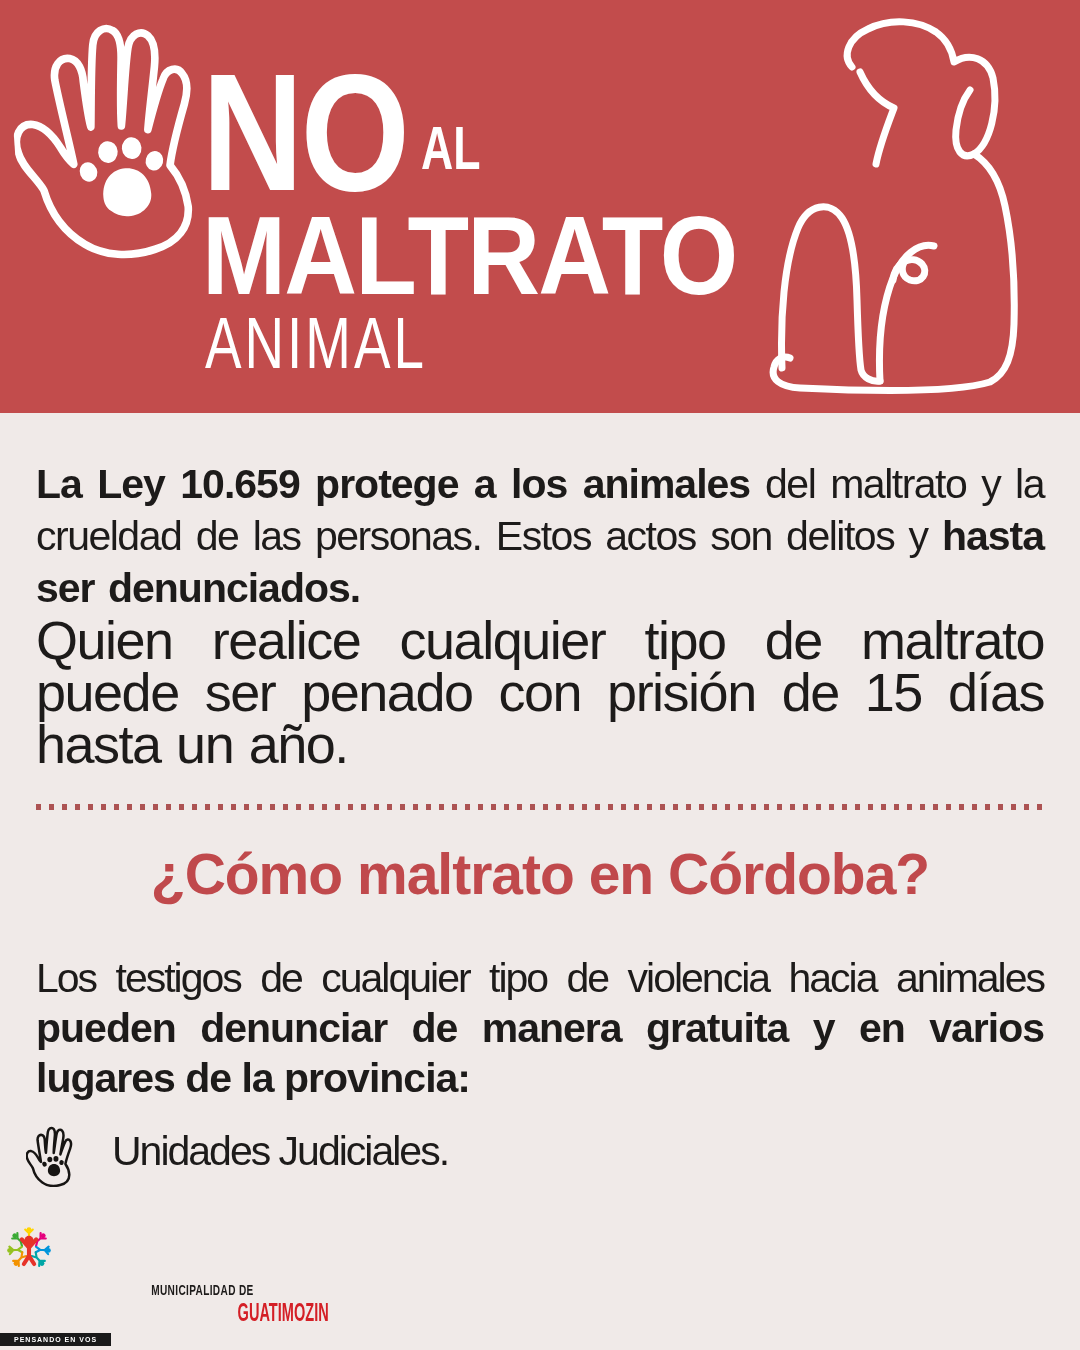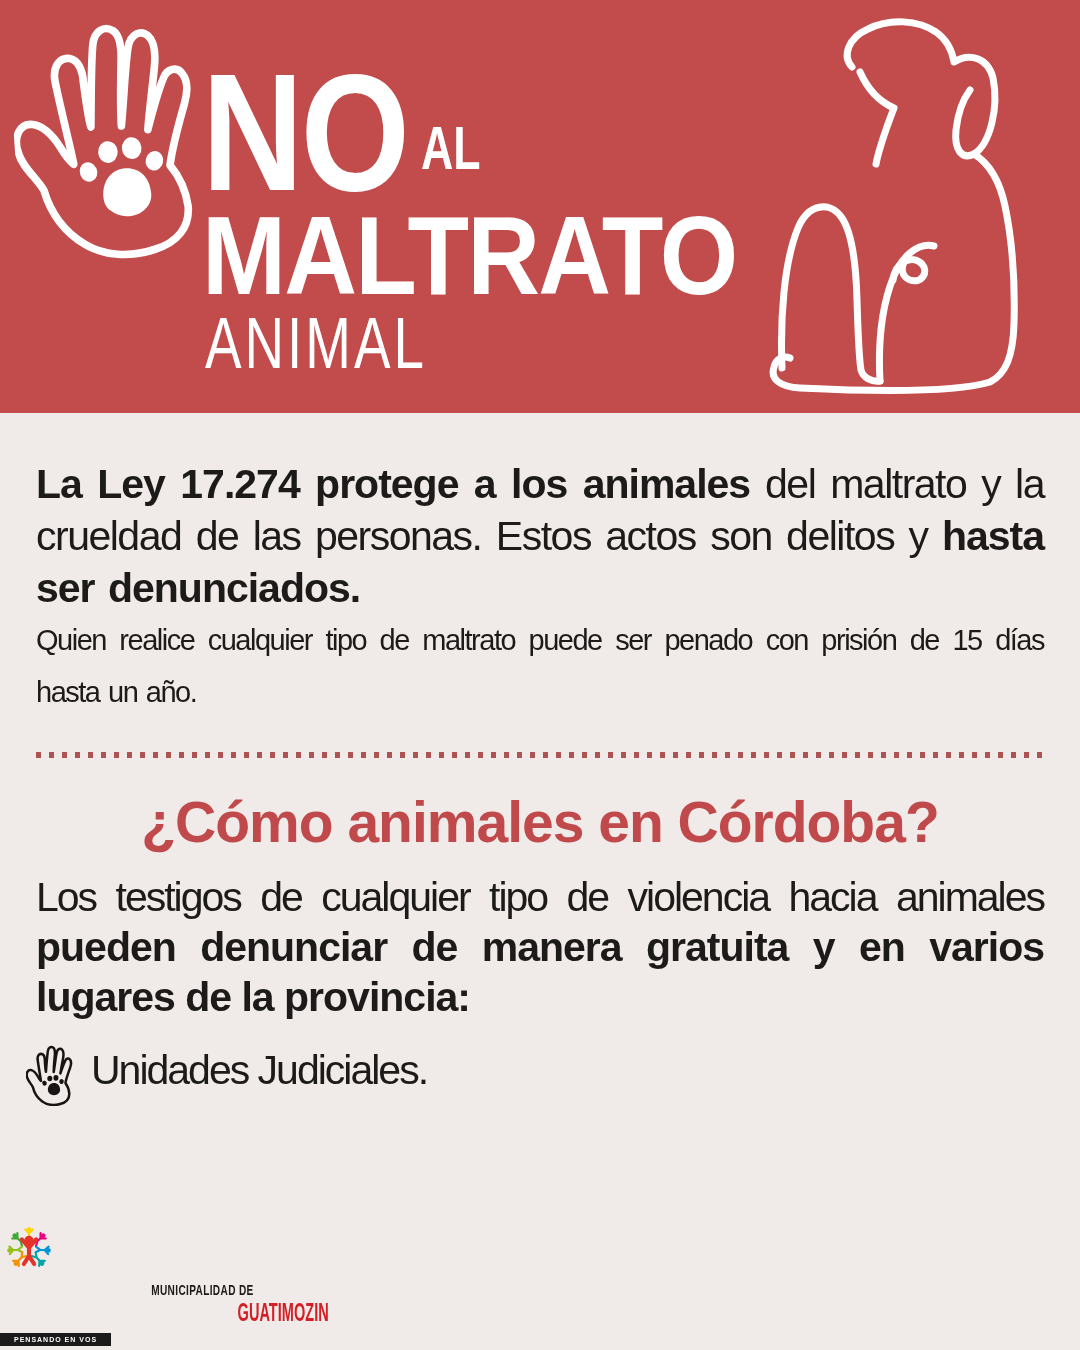--- a/index.html
+++ b/index.html
@@ -14,28 +14,28 @@
   .no{left:202px;top:49px;font-size:167px;font-weight:700;letter-spacing:-3px;transform:scaleX(.84);}
   .al{left:421px;top:117px;font-size:62px;font-weight:700;transform:scaleX(.72);}
   .maltrato{left:202px;top:200px;font-size:112px;font-weight:700;letter-spacing:-2px;transform:scaleX(.90);}
   .animal{left:205px;top:306px;font-size:73px;font-weight:400;letter-spacing:4px;transform:scaleX(.75);}
   .hand-big{position:absolute;left:14px;top:8px;transform:rotate(-4deg);}
   .dog{position:absolute;left:722px;top:12px;}
   
   main{position:absolute;left:0;top:413px;width:1080px;padding:0 36px;box-sizing:border-box;}
   p{margin:0;}
   .intro{margin-top:45px;font-size:41px;line-height:52px;letter-spacing:-1.5px;word-spacing:3px;text-align:justify;}
-  .intro2{font-size:29px;line-height:52px;letter-spacing:-1.5px;word-spacing:2px;text-align:justify;}
+  .intro2{font-size:54px;line-height:52px;letter-spacing:-1.5px;word-spacing:2px;text-align:justify;}
   .divider{margin-top:34px;height:6px;
     background:repeating-linear-gradient(90deg,var(--c-divider_red,#ad5353) 0 5px,transparent 5px 13px);}
   h2{margin:34px 0 0 0;font-size:57px;line-height:60px;font-weight:700;text-align:center;
      color:var(--c-heading_red,#c0494c);letter-spacing:-1px;}
-  .lead{margin-top:20px;font-size:41px;line-height:50px;letter-spacing:-2px;text-align:justify;}
+  .lead{margin-top:49px;font-size:41px;line-height:50px;letter-spacing:-2px;text-align:justify;}
   ul.bullets{list-style:none;margin:20px 0 0 0;padding:0;}
-  ul.bullets li{display:flex;gap:9px;align-items:flex-start;margin:0 0 26px -10px;}
+  ul.bullets li{display:flex;gap:30px;align-items:flex-start;margin:0 0 26px -10px;}
   ul.bullets li:last-child{margin-bottom:0;}
   .bullet-text{font-size:41px;line-height:48px;letter-spacing:-2px;text-align:justify;padding-top:4px;}
   .hand-small{flex:0 0 auto;}
   
   footer{position:absolute;left:0;bottom:4px;width:1080px;}
   .org1{font-size:14px;font-weight:700;letter-spacing:.5px;transform:scaleX(.72);margin-top:2px;}
   .org2{font-size:26px;font-weight:700;letter-spacing:0;color:var(--c-logo_text_red,#d41f26);transform:scaleX(.56);margin-top:-1px;}
   .tagbar{display:inline-block;background:var(--c-tagline_bg,#1a1a1a);color:var(--c-tagline_text,#fff);
     font-size:7px;font-weight:700;letter-spacing:1px;padding:3px 14px;margin-top:2px;}
   b{font-weight:700;letter-spacing:-1px;}
@@ -83,27 +83,27 @@
       <path d="M60 356 C58 306 62 250 76 216 C86 192 108 188 120 206
                C130 221 134 250 135 288 C136 322 137 346 139 358
                C141 366 150 370 158 369"></path>
       <path d="M158 369 C156 332 160 294 171 266 C180 244 196 230 212 234"></path>
       <path d="M171 268 C173 250 190 242 200 252 C207 260 200 272 188 268 C180 265 178 256 183 249"></path>
     </svg>
   </header>
 
   <main>
 
-    <p class="intro"><b>La Ley 17.274 protege a los animales</b><span> del maltrato y la crueldad de las personas. Estos actos son delitos y </span><b>hasta ser denunciados.</b></p>
+    <p class="intro"><b>La Ley 10.659 protege a los animales</b><span> del maltrato y la crueldad de las personas. Estos actos son delitos y </span><b>hasta ser denunciados.</b></p>
 
     <p class="intro2">Quien realice cualquier tipo de maltrato puede ser penado con prisión de 15 días hasta un año.</p>
 
     <div class="divider"></div>
 
-    <h2>¿Cómo animales en Córdoba?</h2>
+    <h2>¿Cómo maltrato en Córdoba?</h2>
 
     <p class="lead"><span>Los testigos de cualquier tipo de violencia hacia animales </span><b>pueden denunciar de manera gratuita y en varios lugares de la provincia:</b></p>
 
     <ul class="bullets">
       <li>
         <svg class="hand-small" width="56" height="64" viewBox="0 0 200 230" fill="none">
           <path d="M58 214 C38 200 28 180 24 162 C18 150 6 140 3 126 C-1 111 6 99 18 101
                    C28 103 36 113 42 124 C45 130 49 136 53 140 C50 118 44 86 41 62
                    C40 49 47 41 56 43 C64 45 67 55 67 65 C68 82 69 97 71 107
                    C73 83 75 51 78 32 C80 19 90 15 97 20 C103 24 104 35 103 47

